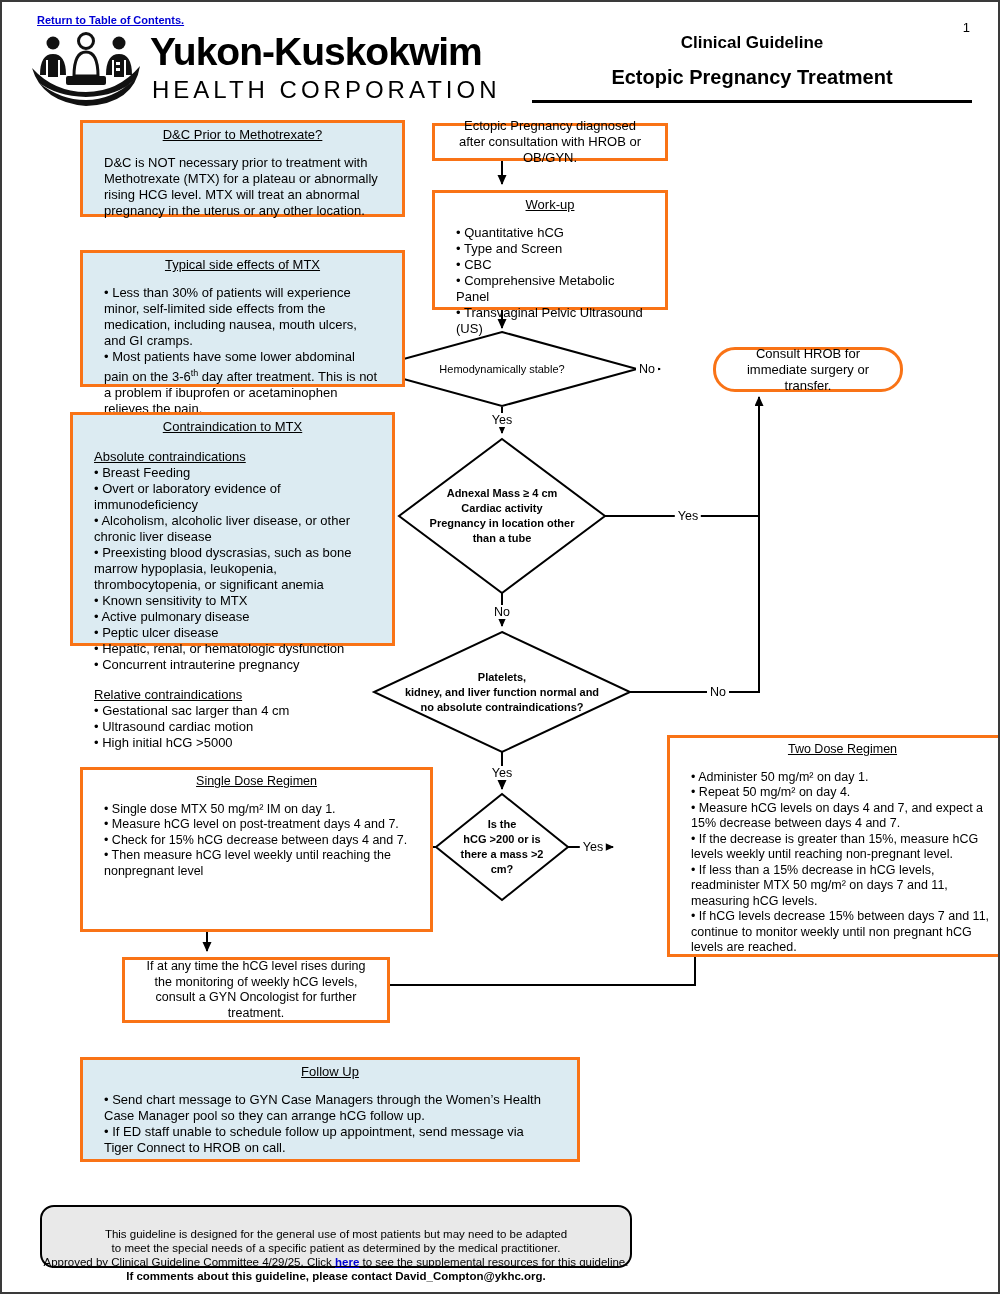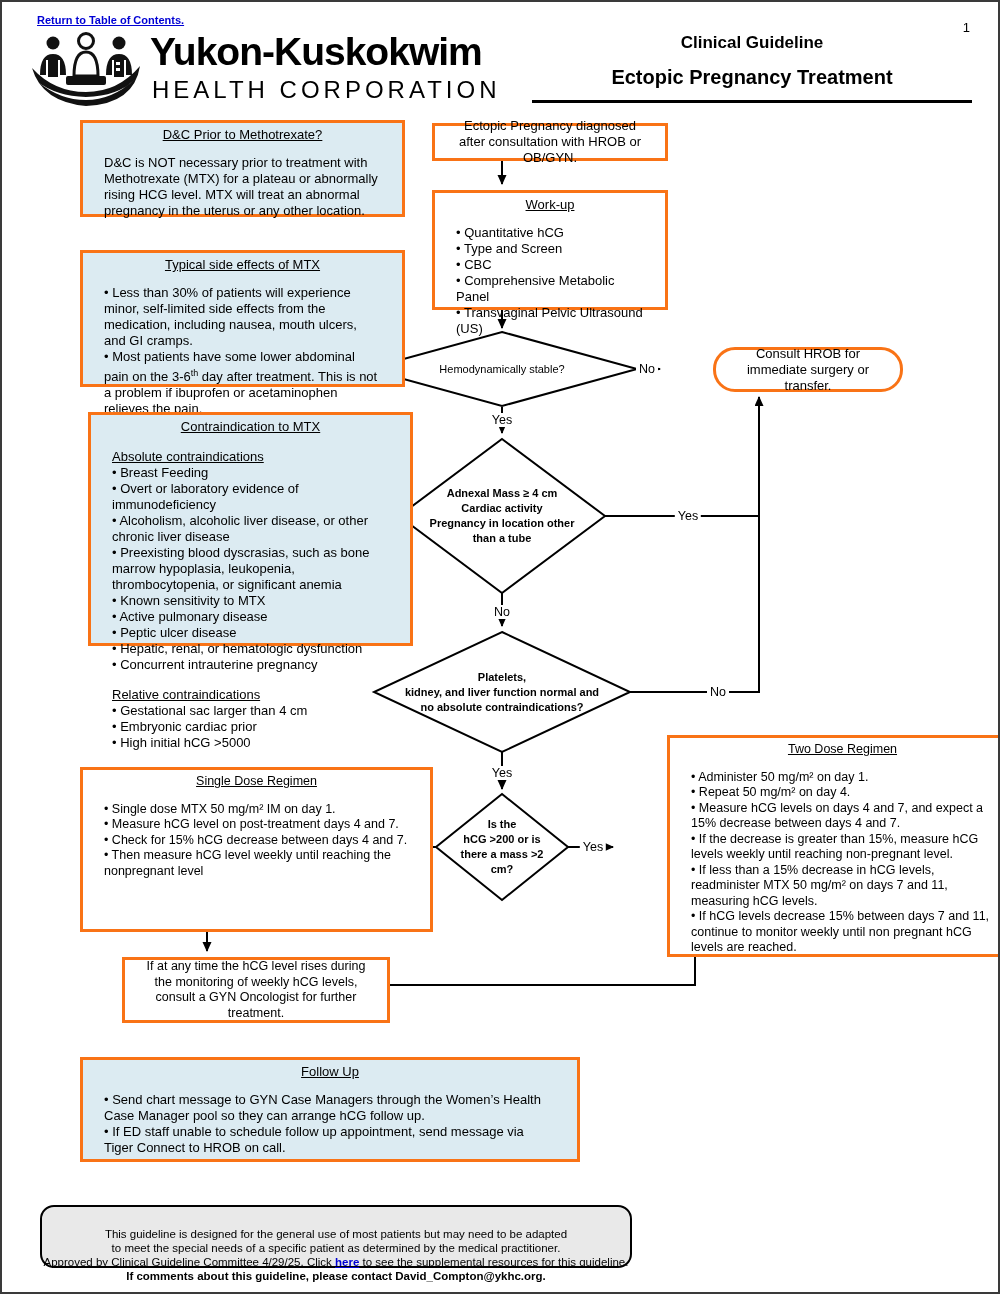--- a/index.html
+++ b/index.html
@@ -108,36 +108,36 @@
     <div class="boxtitle tight">D&amp;C Prior to Methotrexate?</div>
     <div>D&amp;C is NOT necessary prior to treatment with Methotrexate (MTX) for a plateau or abnormally rising HCG level. MTX will treat an abnormal pregnancy in the uterus or any other location.</div>
   </div>
 
   <div class="box bluebox" style="left:30px;top:248px;width:325px;height:137px;">
     <div class="boxtitle tight">Typical side effects of MTX</div>
     <div>• Less than 30% of patients will experience minor, self-limited side effects from the medication, including nausea, mouth ulcers, and GI cramps.</div>
     <div><span>• Most patients have some lower abdominal pain on the 3-6</span><sup>th</sup><span> day after treatment. This is not a problem if ibuprofen or acetaminophen relieves the pain.</span></div>
   </div>
 
-  <div class="box bluebox" style="left:38px;top:410px;width:325px;height:234px;">
+  <div class="box bluebox" style="left:20px;top:410px;width:325px;height:234px;">
     <div class="boxtitle">Contraindication to MTX</div>
     <div class="subhead">Absolute contraindications</div>
     <div>• Breast Feeding</div>
     <div>• Overt or laboratory evidence of immunodeficiency</div>
     <div>• Alcoholism, alcoholic liver disease, or other chronic liver disease</div>
     <div>• Preexisting blood dyscrasias, such as bone marrow hypoplasia, leukopenia, thrombocytopenia, or significant anemia</div>
     <div>• Known sensitivity to MTX</div>
     <div>• Active pulmonary disease</div>
     <div>• Peptic ulcer disease</div>
     <div>• Hepatic, renal, or hematologic dysfunction</div>
     <div>• Concurrent intrauterine pregnancy</div>
     <div class="gap"></div>
     <div class="subhead">Relative contraindications</div>
     <div>• Gestational sac larger than 4 cm</div>
-    <div>• Embryonic cardiac prior</div>
+    <div>• Ultrasound cardiac motion</div>
     <div>• High initial hCG &gt;5000</div>
   </div>
 
   <div class="box centertext" style="left:382px;top:121px;width:236px;height:38px;">
     <div>Ectopic Pregnancy diagnosed after consultation with HROB or OB/GYN.</div>
   </div>
 
   <div class="box" style="left:382px;top:188px;width:236px;height:120px;">
     <div class="boxtitle tight">Work-up</div>
     <div>• Quantitative hCG</div>

